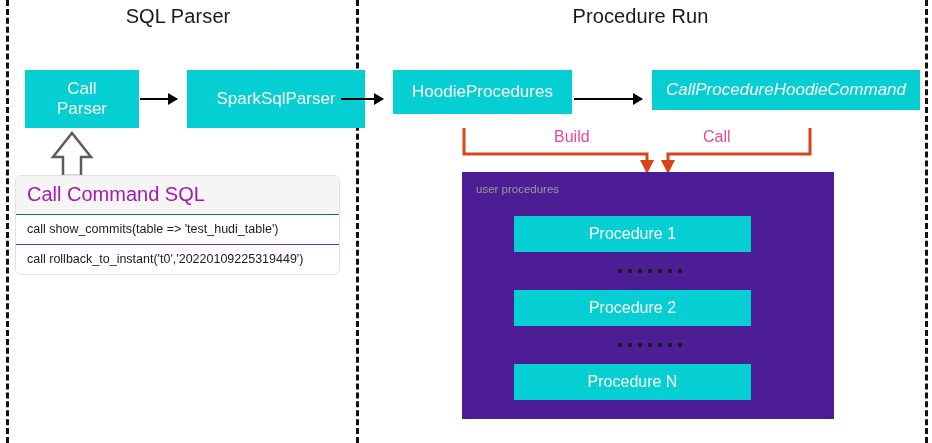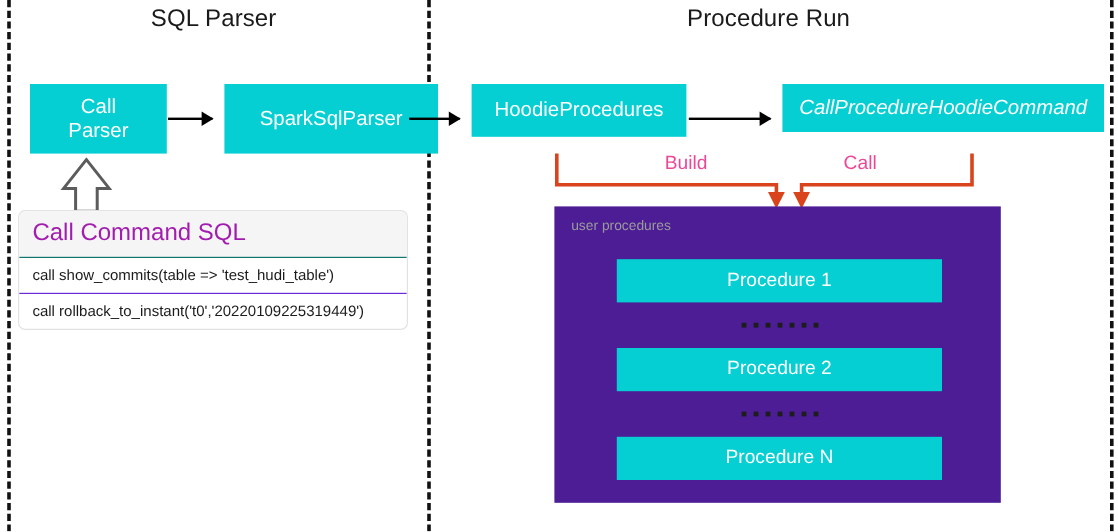--- a/index.html
+++ b/index.html
@@ -153,21 +153,21 @@
   .proc-panel-label {
     position: absolute;
     left: 14px;
     top: 11px;
     font-size: 11.5px;
     color: #9b9b9b;
   }
   .proc-item {
     position: absolute;
     left: 52px;
-    width: 271px;
+    width: 237px;
     height: 36px;
     background: #05CFD2;
     color: #ffffff;
     display: flex;
     align-items: center;
     justify-content: center;
     font-size: 16px;
   }
   .proc-1 { top: 44px; }
   .proc-2 { top: 118px; }

